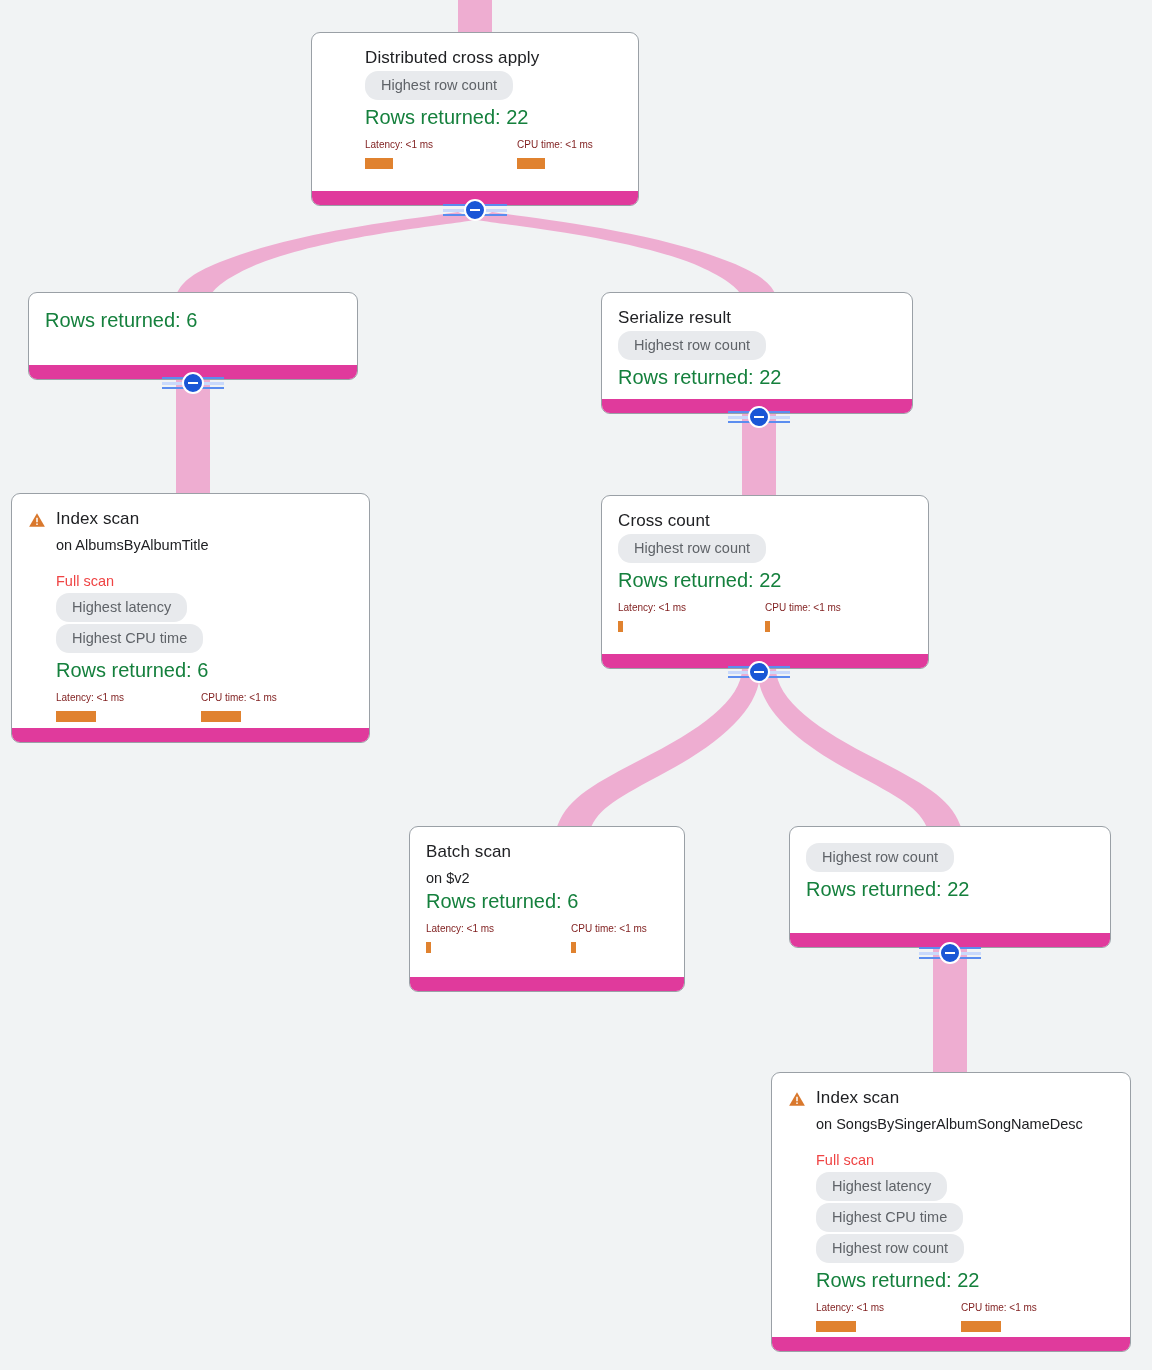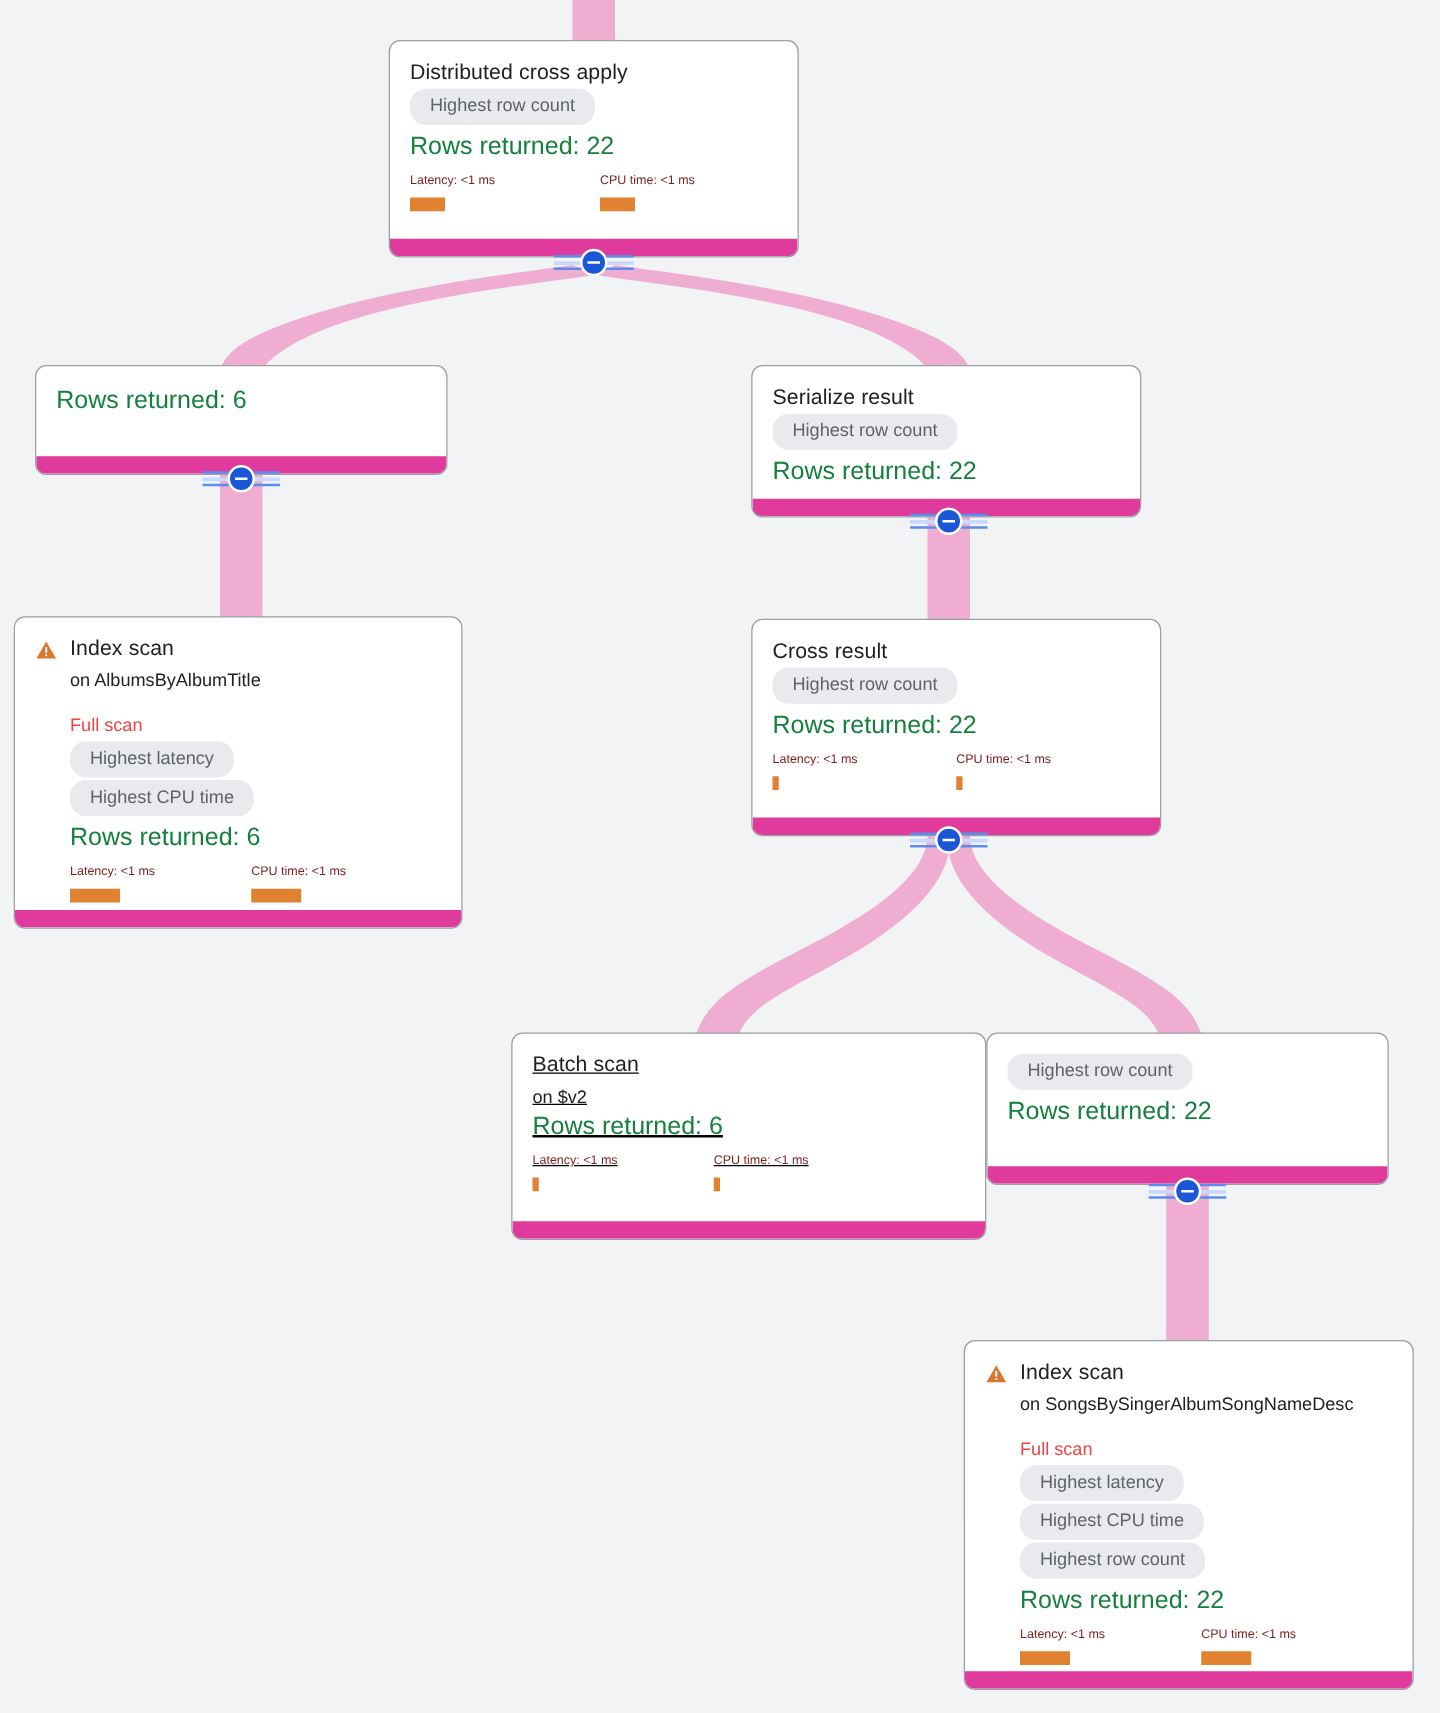--- a/index.html
+++ b/index.html
@@ -195,21 +195,21 @@
              C 776 700, 818 730, 878 760
              C 928 786, 953 800, 962 830
              L 928 830
              C 920 808, 900 798, 852 772
              C 792 740, 758 706, 758 672 Z" fill="#eeadd1"></path>
     <path d="M 928 826 L 962 826 L 945 846 Z" fill="#eeadd1"></path>
 
     <rect x="933" y="948" width="34" height="132" fill="#eeadd1"></rect>
   </svg>
 
-  <div class="node" style="left:311px; top:32px; width:328px; height:174px;">
+  <div class="node" style="left:311px; top:32px; width:328px; height:174px;padding-left:37px;">
     <div class="node-body">
       <div class="node-title-row">
         <div class="node-title">Distributed cross apply</div>
       </div>
       <div class="node-indent">
         <div class="badge-wrap">
           <span class="badge">Highest row count</span>
         </div>
         <div class="rows-line">Rows returned: 22</div>
         <div class="metrics">
@@ -300,21 +300,21 @@
           </div>
         </div>
       </div>
     </div>
     <div class="node-bottom-bar"></div>
   </div>
 
   <div class="node" style="left:601px; top:495px; width:328px; height:174px;">
     <div class="node-body">
       <div class="node-title-row">
-        <div class="node-title">Cross result</div>
+        <div class="node-title">Cross count</div>
       </div>
       <div class="node-indent">
         <div class="badge-wrap">
           <span class="badge">Highest row count</span>
         </div>
         <div class="rows-line">Rows returned: 22</div>
         <div class="metrics">
           <div class="metric" style="width:147px;">
             <div class="metric-label">Latency: &lt;1 ms</div>
             <div class="metric-bar" style="width:5px;"></div>
@@ -328,21 +328,21 @@
     </div>
     <div class="node-bottom-bar"></div>
   </div>
   <div class="collapse-rails" style="left:728px; top:664px; width:62px;">
     <div class="rail r1"></div>
       <div class="rail r2"></div>
       <div class="rail r3"></div>
   </div>
   <div class="collapse-btn" style="left:748px; top:661px;"></div>
 
-  <div class="node" style="left:409px; top:826px; width:380px; height:166px;text-decoration:underline;">
+  <div class="node" style="left:409px; top:826px; width:276px; height:166px;">
     <div class="node-body">
       <div class="node-title-row">
         <div class="node-title">Batch scan</div>
       </div>
       <div class="node-indent">
         <div class="node-sub">on $v2</div>
         <div class="rows-line" style="margin-top:3px;">Rows returned: 6</div>
         <div class="metrics">
           <div class="metric" style="width:145px;">
             <div class="metric-label">Latency: &lt;1 ms</div>

